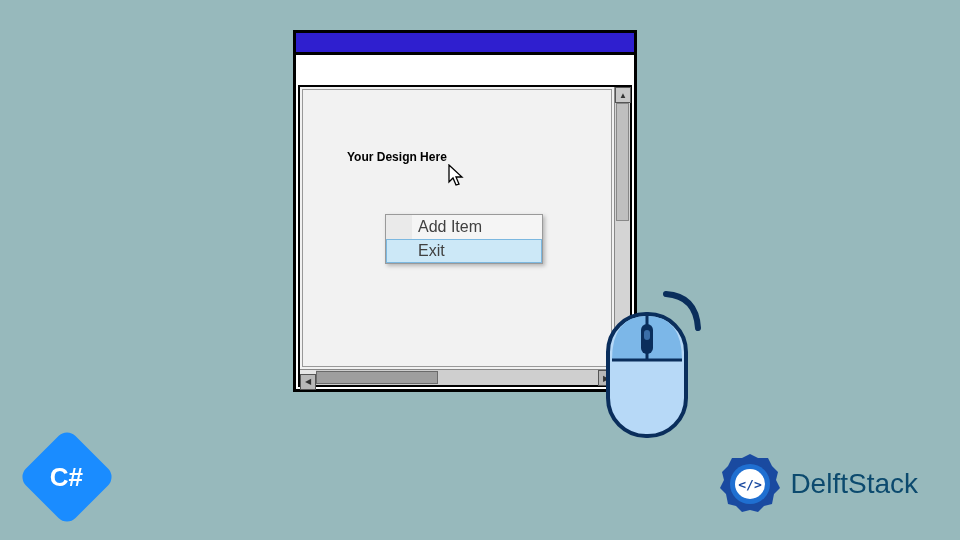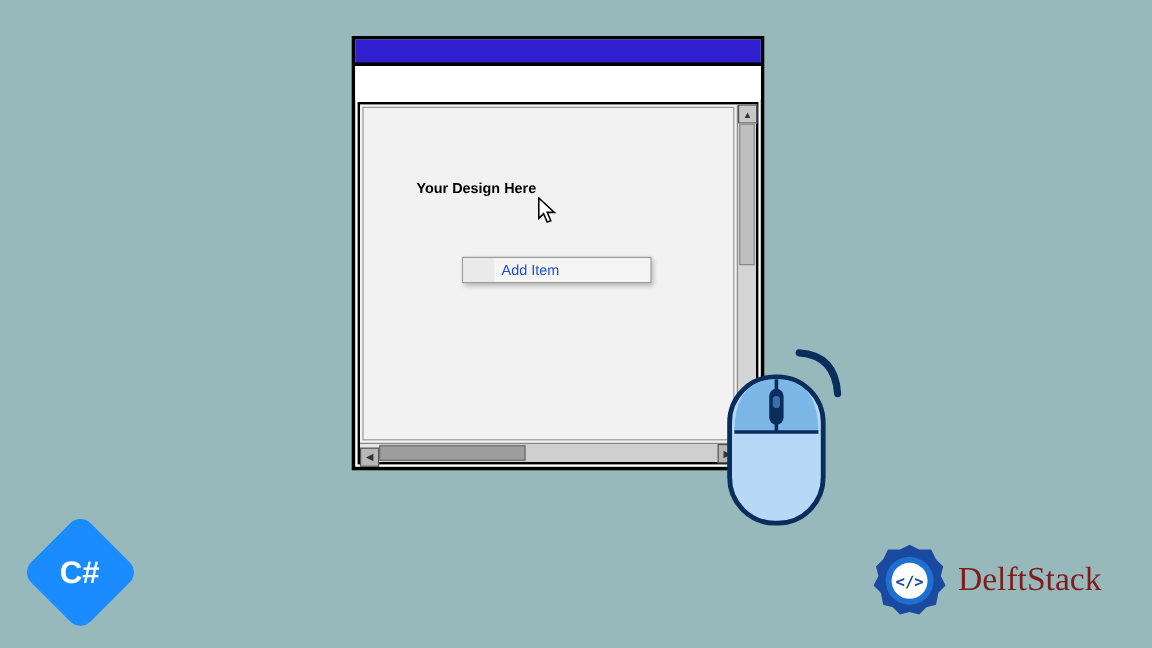--- a/index.html
+++ b/index.html
@@ -72,22 +72,22 @@
       position: absolute;
       left: 0;
       top: 0;
       bottom: 0;
       width: 26px;
       background: #eaeaea;
     }
     .menu-item {
       position: relative;
       padding: 3px 8px 3px 32px;
-      font-size: 12px;
-      color: #1d4ed8;
+      font-size: 16px;
+      color: #404040;
       cursor: default;
     }
     .menu-item.highlight {
       background: #cce8f7;
       border: 1px solid #7cb8e0;
       padding: 2px 7px 2px 31px;
     }
     .vscroll {
       position: absolute;
       right: 0;
@@ -212,42 +212,45 @@
       align-items: center;
       gap: 8px;
     }
     .delftstack-logo .gear {
       position: relative;
       width: 64px;
       height: 64px;
     }
     .delftstack-logo .text {
       font-size: 28px;
-      color: #7f1d1d;
-      font-family: Liberation Serif, serif;
+      color: #0c4a6e;
+      font-family: Liberation Sans, sans-serif;
     }
   </style>
 </head>
 <body>
 
 <div class="window-frame">
   <div class="titlebar"></div>
   <div class="menubar"></div>
   <div class="design-area">
     <div class="design-inner">
       <div class="design-label">Your Design Here</div>
 
       <svg class="cursor-svg" width="20" height="26" viewBox="0 0 20 26">
         <path d="M1 1 L1 18 L5 14 L8 21 L11 20 L8 13 L14 13 Z" fill="#fff" stroke="#000" stroke-width="1.3"></path>
       </svg>
 
       <div class="context-menu">
         <div class="menu-icon-strip"></div>
         <div class="menu-item">
           <span>Add Item</span>
+        </div>
+        <div class="menu-item highlight">
+          <span>Exit</span>
         </div>
       </div>
     </div>
 
     <div class="vscroll">
       <div class="arrow">▲</div>
       <div class="track">
         <div class="thumb"></div>
       </div>
       <div class="arrow down">▼</div>

